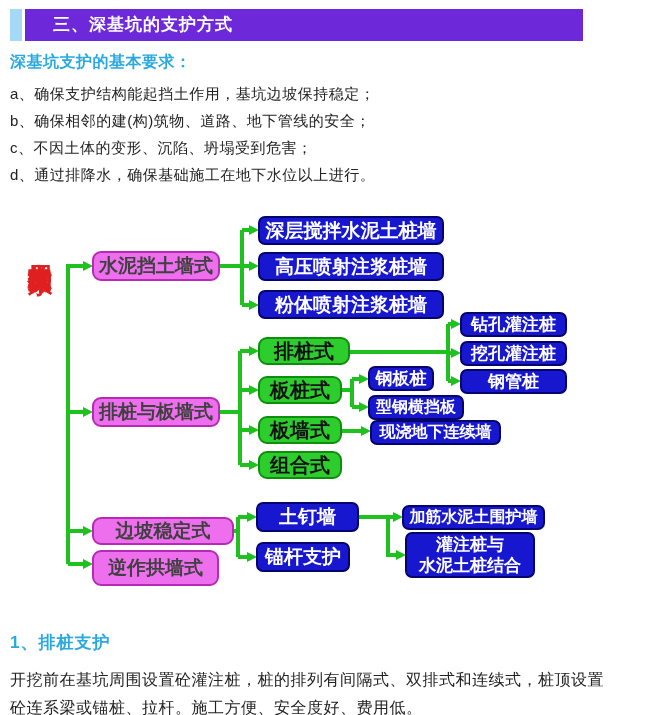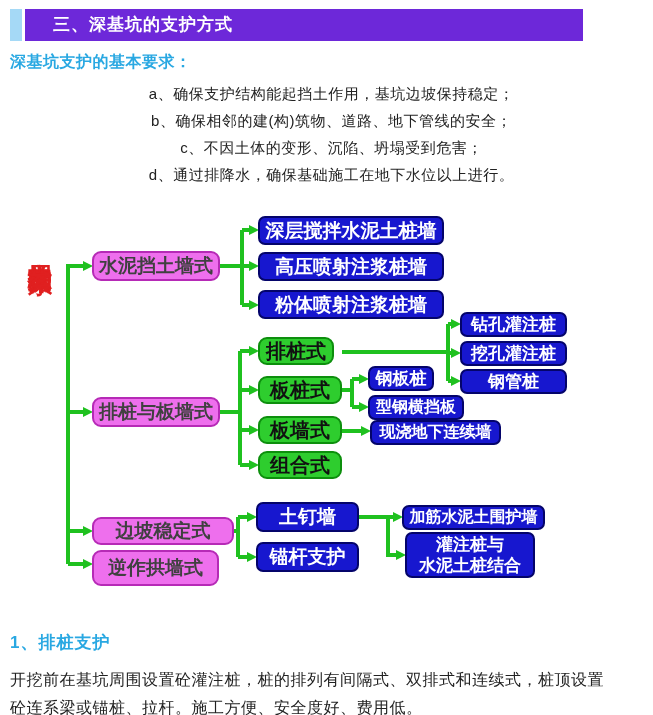--- a/index.html
+++ b/index.html
@@ -11,21 +11,21 @@
   .header-bar{display:flex;margin:9px 0 0 10px;height:32px;}
   .header-accent{width:12px;height:32px;background:#a5d9f6;margin-right:3px;}
   .header-main{
     width:558px;height:32px;background:#6d28d9;color:#fff;font-weight:bold;
     font-size:17px;line-height:32px;padding-left:28px;box-sizing:border-box;
     letter-spacing:1px;
   }
   
   .intro{margin-left:10px;}
   .intro-heading{margin-top:11px;font-size:16px;font-weight:bold;color:#29a8e2;letter-spacing:0.5px;}
-  .req-list{margin-top:7px;text-align:center;}
+  .req-list{margin-top:7px;}
   .req-line{font-size:15px;line-height:27px;color:#222;letter-spacing:0.5px;}
   
   .diagram{position:relative;width:653px;height:400px;margin-top:11px;}
   .connectors{position:absolute;left:0;top:0;}
   .root-label{
     position:absolute;left:28px;top:45px;height:240px;
     writing-mode:vertical-rl;font-size:24px;font-weight:bold;color:#e02020;
     letter-spacing:1px;line-height:1;
   }
   .node{
@@ -35,32 +35,32 @@
   .pink{background:#ee6fed;border:2px solid #b62ab6;border-radius:9px;color:#404040;font-size:19px;}
   .green{background:#2ecd2e;border:2px solid #0d8f0d;border-radius:9px;color:#111;font-size:20px;}
   .blue{background:#1717cf;border:2px solid #04046a;border-radius:7px;color:#fff;font-size:19px;}
   .n-cement{left:92px;top:52px;width:128px;height:30px;}
   .n-pilepanel{left:92px;top:198px;width:128px;height:30px;}
   .n-slope{left:92px;top:318px;width:142px;height:28px;}
   .n-arch{left:92px;top:351px;width:127px;height:36px;}
   .n-deepmix{left:258px;top:17px;width:186px;height:29px;}
   .n-highpressure{left:258px;top:53px;width:186px;height:29px;}
   .n-powder{left:258px;top:91px;width:186px;height:29px;}
-  .n-rowpile{left:258px;top:138px;width:76px;height:28px;}
+  .n-rowpile{left:258px;top:138px;width:92px;height:28px;}
   .n-sheetpile{left:258px;top:177px;width:84px;height:28px;}
   .n-panelwall{left:258px;top:217px;width:84px;height:28px;}
   .n-composite{left:258px;top:252px;width:84px;height:28px;}
   .n-bored{left:460px;top:113px;width:107px;height:25px;font-size:17px;}
   .n-dug{left:460px;top:142px;width:107px;height:25px;font-size:17px;}
   .n-steelpipe{left:460px;top:170px;width:107px;height:25px;font-size:17px;}
   .n-steelsheet{left:368px;top:167px;width:66px;height:25px;font-size:17px;}
   .n-lagging{left:368px;top:196px;width:96px;height:25px;font-size:16px;}
   .n-diaphragm{left:370px;top:221px;width:131px;height:25px;font-size:16px;}
   .n-soilnail{left:256px;top:303px;width:103px;height:30px;}
-  .n-anchor{left:256px;top:343px;width:103px;height:30px;}
+  .n-anchor{left:256px;top:343px;width:94px;height:30px;}
   .n-reinforced{left:402px;top:306px;width:143px;height:25px;font-size:16px;}
   .n-combo{left:405px;top:333px;width:130px;height:46px;font-size:17px;flex-direction:column;line-height:1.25;}
   
   .section1{margin-left:10px;}
   .s1-heading{margin-top:32px;font-size:17px;font-weight:bold;color:#29a8e2;letter-spacing:1px;}
   .s1-text{margin-top:12px;}
   .s1-line{font-size:16px;line-height:28px;color:#222;letter-spacing:0.5px;}
 </style>
 </head>
 <body>

